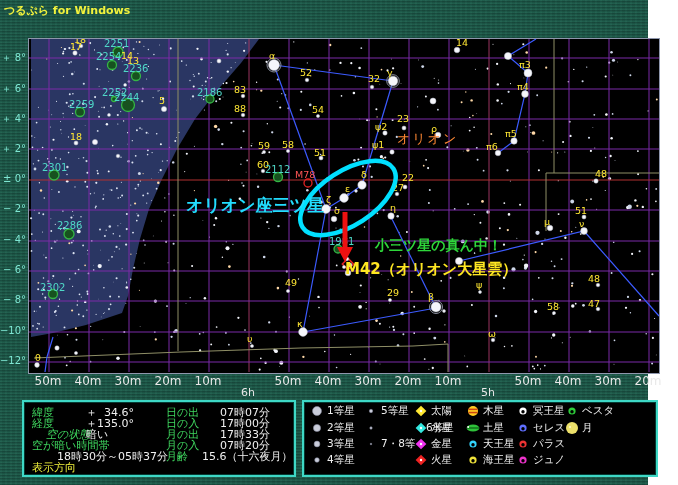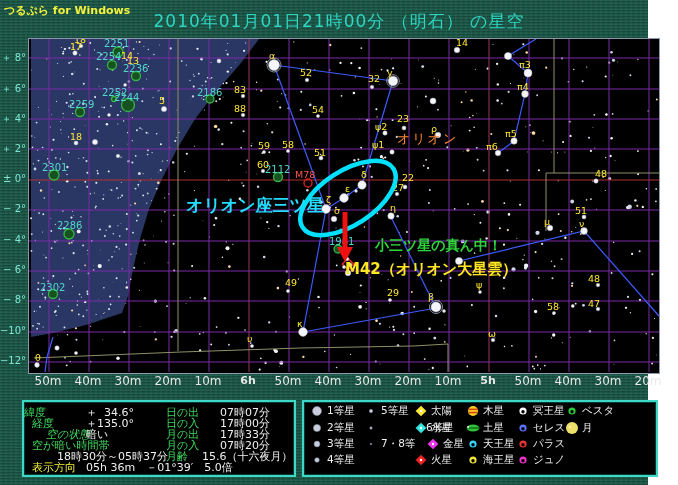--- a/index.html
+++ b/index.html
@@ -11,36 +11,35 @@
       repeating-linear-gradient(90deg, rgba(40,110,90,.15) 0 2px, rgba(10,50,40,.12) 2px 5px);
   }
   .brand{position:absolute;left:4px;top:3px;font-size:11px;font-weight:bold;color:#f2f23c;letter-spacing:0;}
   .title{position:absolute;left:0;top:10px;width:678px;text-align:center;font-size:17px;color:#2ed6c2;letter-spacing:1px;}
   .chart-wrap{position:absolute;left:28px;top:38px;width:630px;height:334px;border:1px solid #8e96ac;background:#000;}
   .chart-wrap svg{display:block;}
   .yaxis{position:absolute;left:0;top:38px;width:27px;height:334px;}
   .yaxis span{position:absolute;right:1px;font-size:10px;color:#7fe8d4;white-space:pre;}
   .xaxis{position:absolute;left:28px;top:373px;width:630px;height:16px;}
   .xaxis span{position:absolute;font-size:12px;color:#e8e8e8;transform:translateX(-50%);}
-  .xaxis span.hr{font-size:11px;font-weight:bold;}
+  .xaxis span.hr{font-size:11px;font-weight:normal;margin-top:12px;}
   .panel{position:absolute;background:#000;border:2px solid #3ed8c6;box-shadow:inset 0 0 0 1px #063b33;}
   #info-panel{left:22px;top:400px;width:270px;height:73px;}
   #legend-panel{left:302px;top:400px;width:352px;height:73px;}
   .inf{position:absolute;font-size:11px;white-space:pre;line-height:11px;}
   .inf.g{color:#3fd85f;} .inf.w{color:#f0f0f0;} .inf.y{color:#f2f23c;text-align:right;}
   .leg-item{position:absolute;display:flex;align-items:center;gap:3px;}
   .leg-item span{font-size:10.5px;color:#f0f0f0;white-space:nowrap;}
   .leg-item svg{flex:0 0 auto;}
 </style>
 </head>
 <body>
 
 <div class="window">
   <span class="brand">つるぷら for Windows</span>
-  <div class="title">2010年01月01日21時00分 （明石） の星空</div>
 
   <div class="yaxis" id="yaxis">
       <span style="top: 13px;">＋ 8°</span>
       <span style="top: 44px;">＋ 6°</span>
       <span style="top: 74px;">＋ 4°</span>
       <span style="top: 104px;">＋ 2°</span>
       <span style="top: 135px;">± 0°</span>
       <span style="top: 165px;">− 2°</span>
       <span style="top: 196px;">− 4°</span>
       <span style="top: 226px;">− 6°</span>
@@ -1033,30 +1032,29 @@
       <span style="left: 380px; top: 1px;">20m</span>
       <span style="left: 420px; top: 1px;">10m</span>
       <span class="hr" style="left: 460px; top: 1px;">5h</span>
       <span style="left: 500px; top: 1px;">50m</span>
       <span style="left: 540px; top: 1px;">40m</span>
       <span style="left: 580px; top: 1px;">30m</span>
       <span style="left: 620px; top: 1px;">20m</span>
     </div>
 
   <div class="panel" id="info-panel">
-      <div class="inf g" style="left: 0; top: 5px;">緯度</div>
+      <div class="inf g" style="left: 8px; top: 5px;">緯度</div>
       <div class="inf w" style="left: 62px; top: 5px;">＋  34.6°</div>
       <div class="inf g" style="left: 8px; top: 16px;">経度</div>
       <div class="inf w" style="left: 62px; top: 16px;">＋135.0°</div>
       <div class="inf g" style="left: 22px; top: 27px; font-style: italic;">空の状態</div>
       <div class="inf w" style="left: 62px; top: 27px;">暗い</div>
       <div class="inf g" style="left: 8px; top: 38px;">空が暗い時間帯</div>
       <div class="inf w" style="left: 33px; top: 49px;">18時30分～05時37分</div>
       <div class="inf y" style="left: 8px; top: 60px;">表示方向</div>
-      <div class="inf w" style="left: 62px; top: 60px;">05h 36m　－01°39′　5.0倍</div>
       <div class="inf g" style="left: 142px; top: 5px;">日の出</div>
       <div class="inf w" style="left: 196px; top: 5px;">07時07分</div>
       <div class="inf g" style="left: 142px; top: 16px;">日の入</div>
       <div class="inf w" style="left: 196px; top: 16px;">17時00分</div>
       <div class="inf g" style="left: 142px; top: 27px;">月の出</div>
       <div class="inf w" style="left: 196px; top: 27px;">17時33分</div>
       <div class="inf g" style="left: 142px; top: 38px;">月の入</div>
       <div class="inf w" style="left: 196px; top: 38px;">07時20分</div>
       <div class="inf g" style="left: 142px; top: 49px;">月齢</div>
       <div class="inf w" style="left: 178px; top: 49px;">15.6（十六夜月）</div>
@@ -1111,21 +1109,21 @@
         </svg>
         <span>太陽</span>
       </div>
       <div class="leg-item" style="left: 110px; top: 19px;">
         <svg width="14" height="14" viewBox="0 0 14 14">
           <rect x="3.2" y="3.2" width="7.6" height="7.6" transform="rotate(45 7 7)" fill="#33e8e0"></rect>
           <circle cx="7" cy="7" r="1.2" fill="#fff"></circle>
         </svg>
         <span>水星</span>
       </div>
-      <div class="leg-item" style="left: 110px; top: 35px; padding-left: 12px;">
+      <div class="leg-item" style="left: 110px; top: 35px;">
         <svg width="14" height="14" viewBox="0 0 14 14">
           <rect x="3.2" y="3.2" width="7.6" height="7.6" transform="rotate(45 7 7)" fill="#ee33ee"></rect>
           <circle cx="7" cy="7" r="1.2" fill="#fff"></circle>
         </svg>
         <span>金星</span>
       </div>
       <div class="leg-item" style="left: 110px; top: 51px;">
         <svg width="14" height="14" viewBox="0 0 14 14">
           <rect x="3.2" y="3.2" width="7.6" height="7.6" transform="rotate(45 7 7)" fill="#ee2222"></rect>
           <circle cx="7" cy="7" r="1.2" fill="#fff"></circle>

